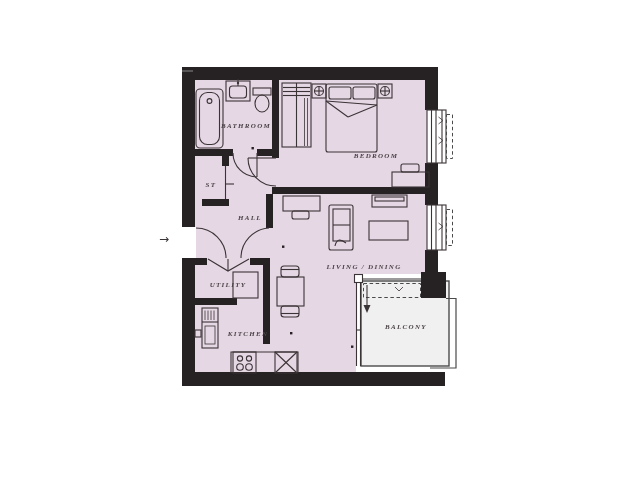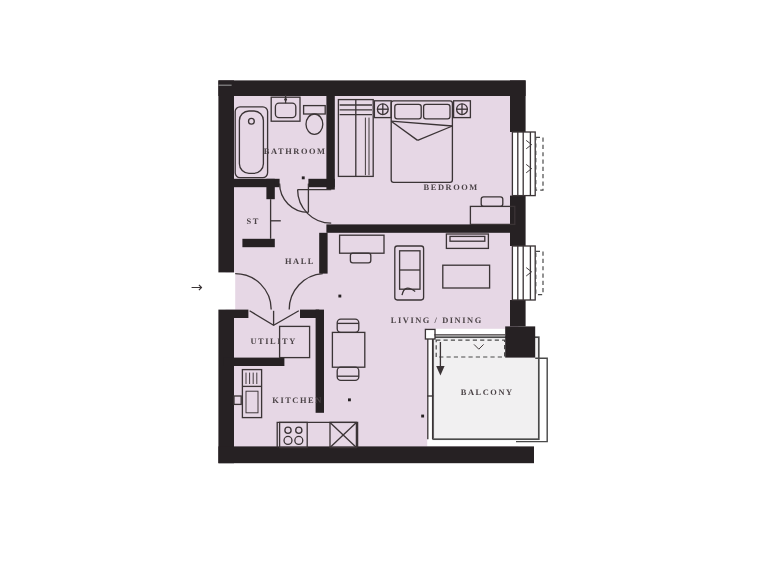--- a/index.html
+++ b/index.html
@@ -1,20 +1,20 @@
 <!DOCTYPE html>
 <html style="--wall: #262123; --floor: #e6d7e5; --balcony: #f1f0f1; --outline: #3b3436; --label: #4b4347; --rail: #4a4a4a; --bg: #ffffff;"><head>
 <meta charset="utf-8">
 <style>
   :root{
     --wall:#262123; --floor:#e6d7e5; --balcony:#f1f0f1;
     --outline:#3b3436; --label:#4b4347; --bg:#ffffff; --rail:#4a4a4a;
   }
   html,body{margin:0;padding:0;background:var(--bg);}
-  .canvas{position:relative;width:640px;height:480px;background:var(--bg);overflow:hidden;}
+  .canvas{position:relative;width:640px;height:480px;background:var(--bg);overflow:hidden;font-style:italic;}
   svg{position:absolute;left:0;top:0;}
   .wall{fill:var(--wall);stroke:none;}
   .floor{fill:var(--floor);}
   .ln{stroke:var(--outline);stroke-width:1.1;fill:none;}
   .lnw{stroke:var(--outline);stroke-width:1.1;fill:#fff;}
   .thin{stroke:var(--outline);stroke-width:0.8;fill:none;}
   .rail{stroke:var(--rail);stroke-width:1.2;fill:none;}
   .slab{fill:var(--balcony);stroke:var(--rail);stroke-width:1.4;}
   .dash{stroke:var(--rail);stroke-width:1;fill:none;stroke-dasharray:3.5 2.6;}
   .dot{fill:var(--wall);}

